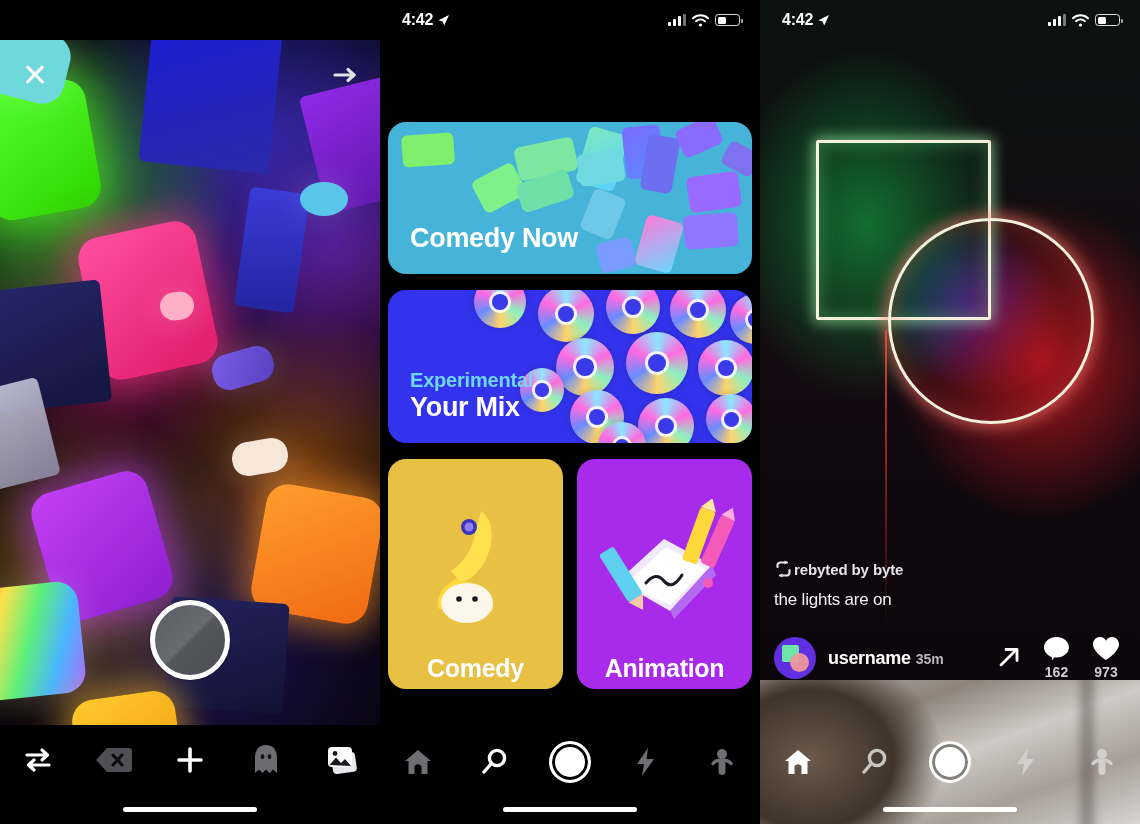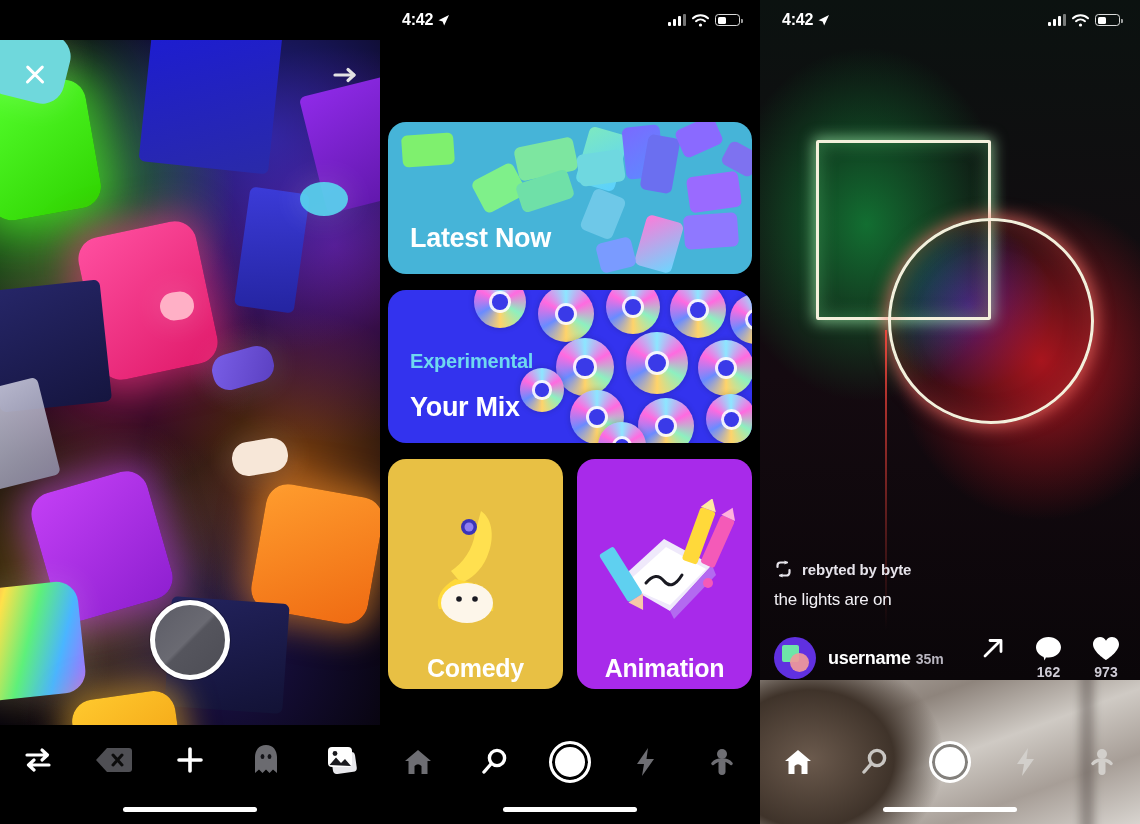--- a/index.html
+++ b/index.html
@@ -122,21 +122,21 @@
     position: absolute; top: 122px; left: 0; width: 100%; bottom: 0;
     padding: 0 8px; overflow: hidden;
   }
   .card {
     position: relative; border-radius: 18px; overflow: hidden;
     margin-bottom: 16px; display: flex; align-items: flex-end;
     cursor: pointer;
   }
   .card .card-inner { position: relative; z-index: 3; padding: 0 0 20px 22px; }
   .card-title { color:#fff; font-size:27px; font-weight:bold; letter-spacing:-.3px; }
-  .card-sub { font-size:20px; font-weight:bold; letter-spacing:-.2px; margin-bottom:19px; }
+  .card-sub { font-size:20px; font-weight:bold; letter-spacing:-.2px; margin-bottom:0; }
 
   .card-popular { height: 152px; background: #46b4d8; }
   .card-mix     { height: 153px; background: #3333ee; }
   .card-latest  { height: 138px; background: #6c29ee; }
 
   
   .conf { position:absolute; border-radius:6px; }
   
   .disc {
     position:absolute; border-radius:50%;
@@ -197,33 +197,33 @@
   .neon-circle {
     position: absolute; left: 128px; top: 218px; width: 206px; height: 206px;
     border: 3px solid #f4f0dc; border-radius: 50%;
     box-shadow: 0 0 16px 4px rgba(255,120,110,.6), inset 0 0 22px 4px rgba(255,80,70,.25);
   }
   .neon-beam {
     position:absolute; left: 125px; top: 330px; width: 2px; height: 300px;
     background: linear-gradient(180deg, rgba(255,70,60,.85), rgba(255,40,40,0));
   }
   .feed-meta { position: absolute; left: 0; width: 100%; bottom: 144px; padding: 0 14px; z-index: 20; }
-  .rebyte-row { display:flex; align-items:center; gap: 9px; margin-bottom: 12px; }
+  .rebyte-row { display:flex; align-items:center; gap: 1px; margin-bottom: 12px; }
   .rebyte-text { color:#e6e3ea; font-size:15px; font-weight:bold; letter-spacing:-.1px; }
   .caption { color:#f2f0f5; font-size:17px; margin-bottom: 26px; letter-spacing:-.2px; }
   .author-row { display:flex; align-items:center; gap: 12px; }
   .avatar {
     width: 42px; height: 42px; border-radius: 50%; background:#6030e0;
     position: relative; overflow:hidden; flex:none;
   }
   .avatar .sq { position:absolute; left:8px; top:8px; width:17px; height:17px; background:#6ee5a8; border-radius:2px; }
   .avatar .ci { position:absolute; left:16px; top:16px; width:19px; height:19px; background:#f09a9a; border-radius:50%; opacity:.92; }
   .author-name { color:#fff; font-size:18px; font-weight:bold; letter-spacing:-.3px; }
   .author-time { color:#b9b6c0; font-size:14px; font-weight:bold; margin-left:5px; }
-  .actions { margin-left:auto; display:flex; align-items:flex-start; gap: 30px; padding-right: 6px; }
+  .actions { margin-left:auto; display:flex; align-items:center; gap: 22px; padding-right: 6px; }
   .action { display:flex; flex-direction:column; align-items:center; gap:3px; cursor:pointer; }
   .action-count { color:#cfccd6; font-size:14px; font-weight:bold; }
   .next-post {
     position:absolute; left:0; bottom:0; width:100%; height:144px; overflow:hidden;
     background: linear-gradient(160deg,#b9b2ac 0%, #8e847c 28%, #cfcac4 52%, #a79e97 75%, #d8d4cf 100%);
   }
   .next-post::before {
     content:""; position:absolute; left:-10%; top:-20%; width:58%; height:150%;
     background: radial-gradient(ellipse at 40% 50%, #6b5a4d 0%, #3f332a 45%, rgba(60,48,40,0) 72%);
   }
@@ -354,21 +354,21 @@
           <div class="conf" style="left:236px;top:4px;width:38px;height:52px;background:linear-gradient(150deg,#7a6aff,#5c8cff);transform:rotate(-6deg);"></div>
           <div class="conf" style="left:256px;top:14px;width:32px;height:56px;background:#6b6ff0;transform:rotate(10deg);"></div>
           <div class="conf" style="left:290px;top:0px;width:42px;height:30px;background:#8a6aff;transform:rotate(-24deg);"></div>
           <div class="conf" style="left:300px;top:52px;width:52px;height:36px;background:#9a6aff;transform:rotate(-8deg);"></div>
           <div class="conf" style="left:296px;top:92px;width:54px;height:34px;background:#8f78ff;transform:rotate(-4deg);"></div>
           <div class="conf" style="left:252px;top:96px;width:38px;height:52px;background:linear-gradient(140deg,#ff7ad8,#6ad8ff);transform:rotate(16deg);"></div>
           <div class="conf" style="left:210px;top:118px;width:36px;height:30px;background:#7a9bff;transform:rotate(-14deg);"></div>
           <div class="conf" style="left:336px;top:24px;width:34px;height:26px;background:#7e72f0;transform:rotate(28deg);"></div>
         </div>
         <div class="card-inner">
-          <div class="card-title">Latest Now</div>
+          <div class="card-title">Comedy Now</div>
         </div>
       </div>
 
       <div class="card card-mix">
         <div style="position:absolute;inset:0;z-index:1;">
           <div class="disc" style="left:86px;top:-14px;width:52px;height:52px;"></div>
           <div class="disc" style="left:150px;top:-4px;width:56px;height:56px;"></div>
           <div class="disc" style="left:218px;top:-10px;width:54px;height:54px;"></div>
           <div class="disc" style="left:282px;top:-8px;width:56px;height:56px;"></div>
           <div class="disc" style="left:342px;top:4px;width:50px;height:50px;"></div>

